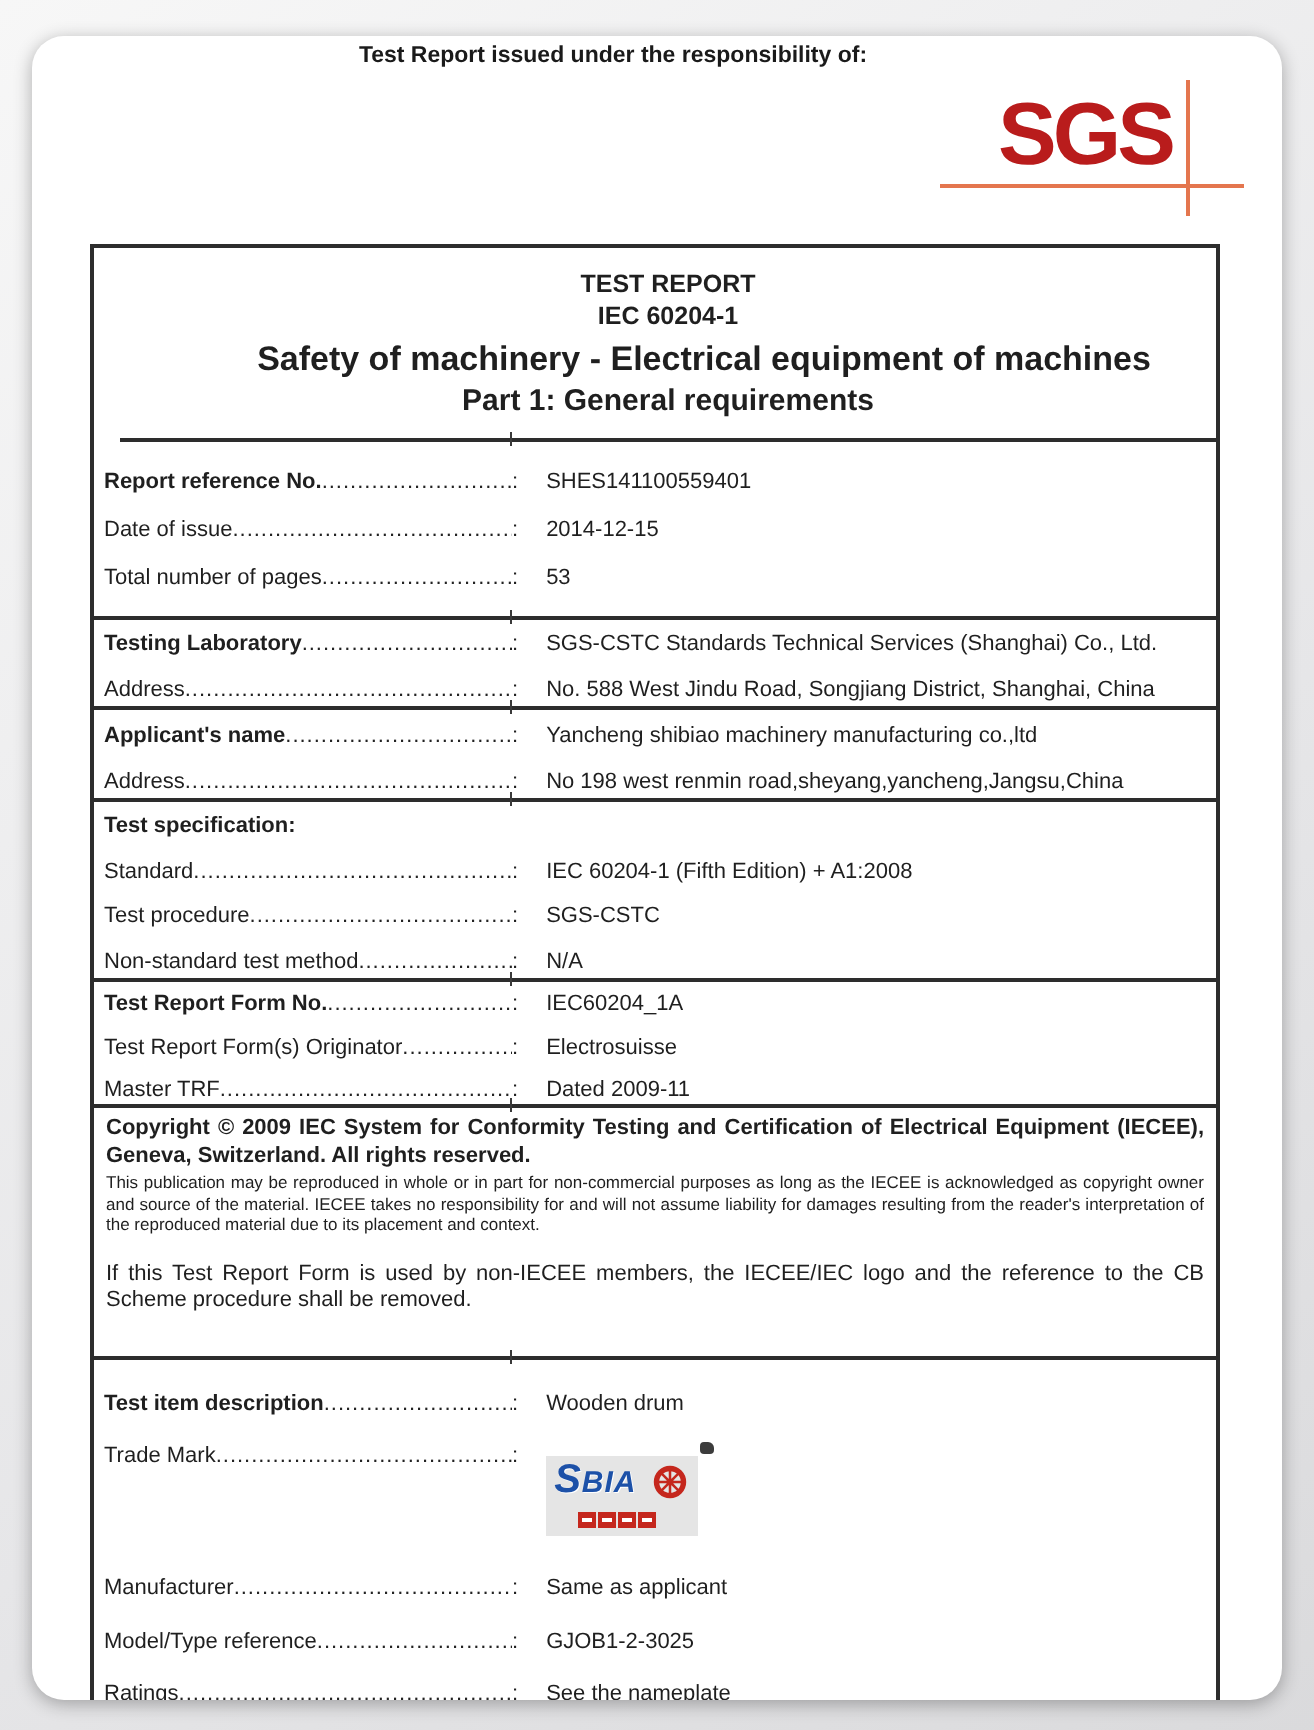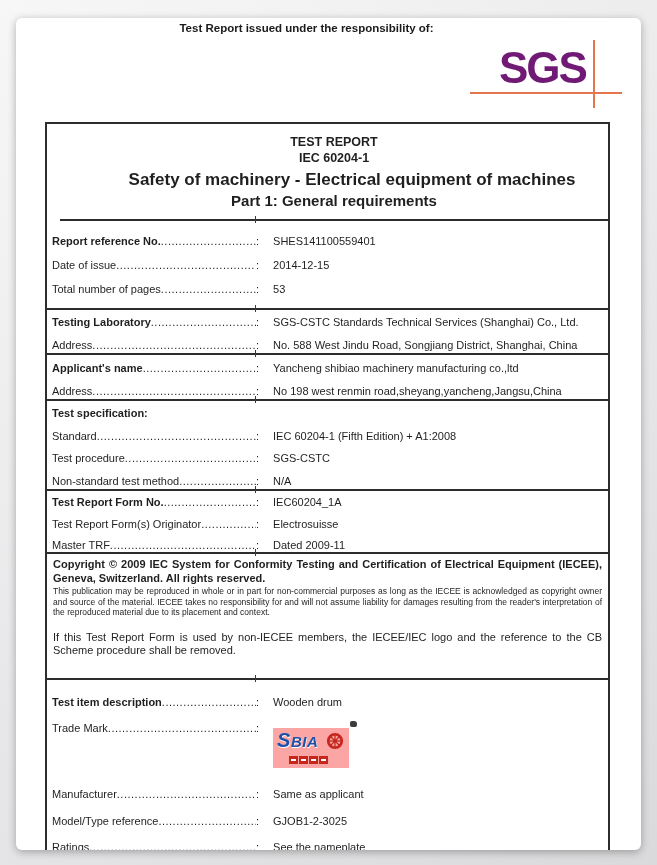--- a/index.html
+++ b/index.html
@@ -5,34 +5,34 @@
   html,body { margin:0; padding:0; }
   body {
     width:657px; height:865px; overflow:hidden;
     background:linear-gradient(145deg,#f7f7f7 0%,#e6e6e8 60%,#dadadc 100%);
     font-family:"Liberation Sans", sans-serif;
     color:#1f1f1f;
     position:relative;
   }
   .page {
     position:absolute; left:16px; top:18px; width:625px; height:832px;
-    background:#ffffff; border-radius:6px;
+    background:#ffffff; border-radius:16px;
     box-shadow:0 2px 9px rgba(0,0,0,0.30);
     overflow:hidden;
   }
   
   .issued-note {
     position:absolute; top:4px; left:0; width:100%;
     text-align:center; padding-right:44px; box-sizing:border-box;
     font-size:11.5px; font-weight:bold; color:#1a1a1a;
   }
   .sgs-text {
     position:absolute; left:483px; top:28px;
     font-size:44px; font-weight:bold; letter-spacing:-2px;
-    color:#701a75; line-height:1;
+    color:#b91c1c; line-height:1;
   }
   .sgs-vline { position:absolute; left:577px; top:22px; width:2px; height:68px; }
   .sgs-hline { position:absolute; left:454px; top:74px; width:152px; height:2px; }
 
   
   .report-table {
     position:absolute; left:29px; top:104px; width:565px; height:728px;
     border:2px solid #2d2d2d; border-bottom:none; box-sizing:border-box;
     display:flex; flex-direction:column;
   }
@@ -72,21 +72,21 @@
   .row-mf { margin-top:20px; }
   .row-mt { margin-top:14px; }
   .row-rt { margin-top:13px; }
 
   .tick { position:absolute; left:208px; width:1px; height:7px; background:#3a3a3a; }
 
   
   .tm-wrap { margin-left:14px; position:relative; margin-top:6px; }
   .tm-box {
     position:relative; display:block; width:76px; height:40px;
-    background:#fca5a5;
+    background:#e5e5e5;
   }
   .tm-text {
     position:absolute; left:4px; top:6px;
     font-size:15px; font-weight:bold; font-style:italic;
     color:#1d51a8; letter-spacing:0.5px;
     text-shadow:0.5px 0.5px 0 #ffffff;
   }
   .tm-text::first-letter { font-size:20px; }
   .tm-wheel { position:absolute; right:5px; top:4px; }
   .tm-blocks { position:absolute; left:16px; bottom:4px; display:flex; gap:1px; }

